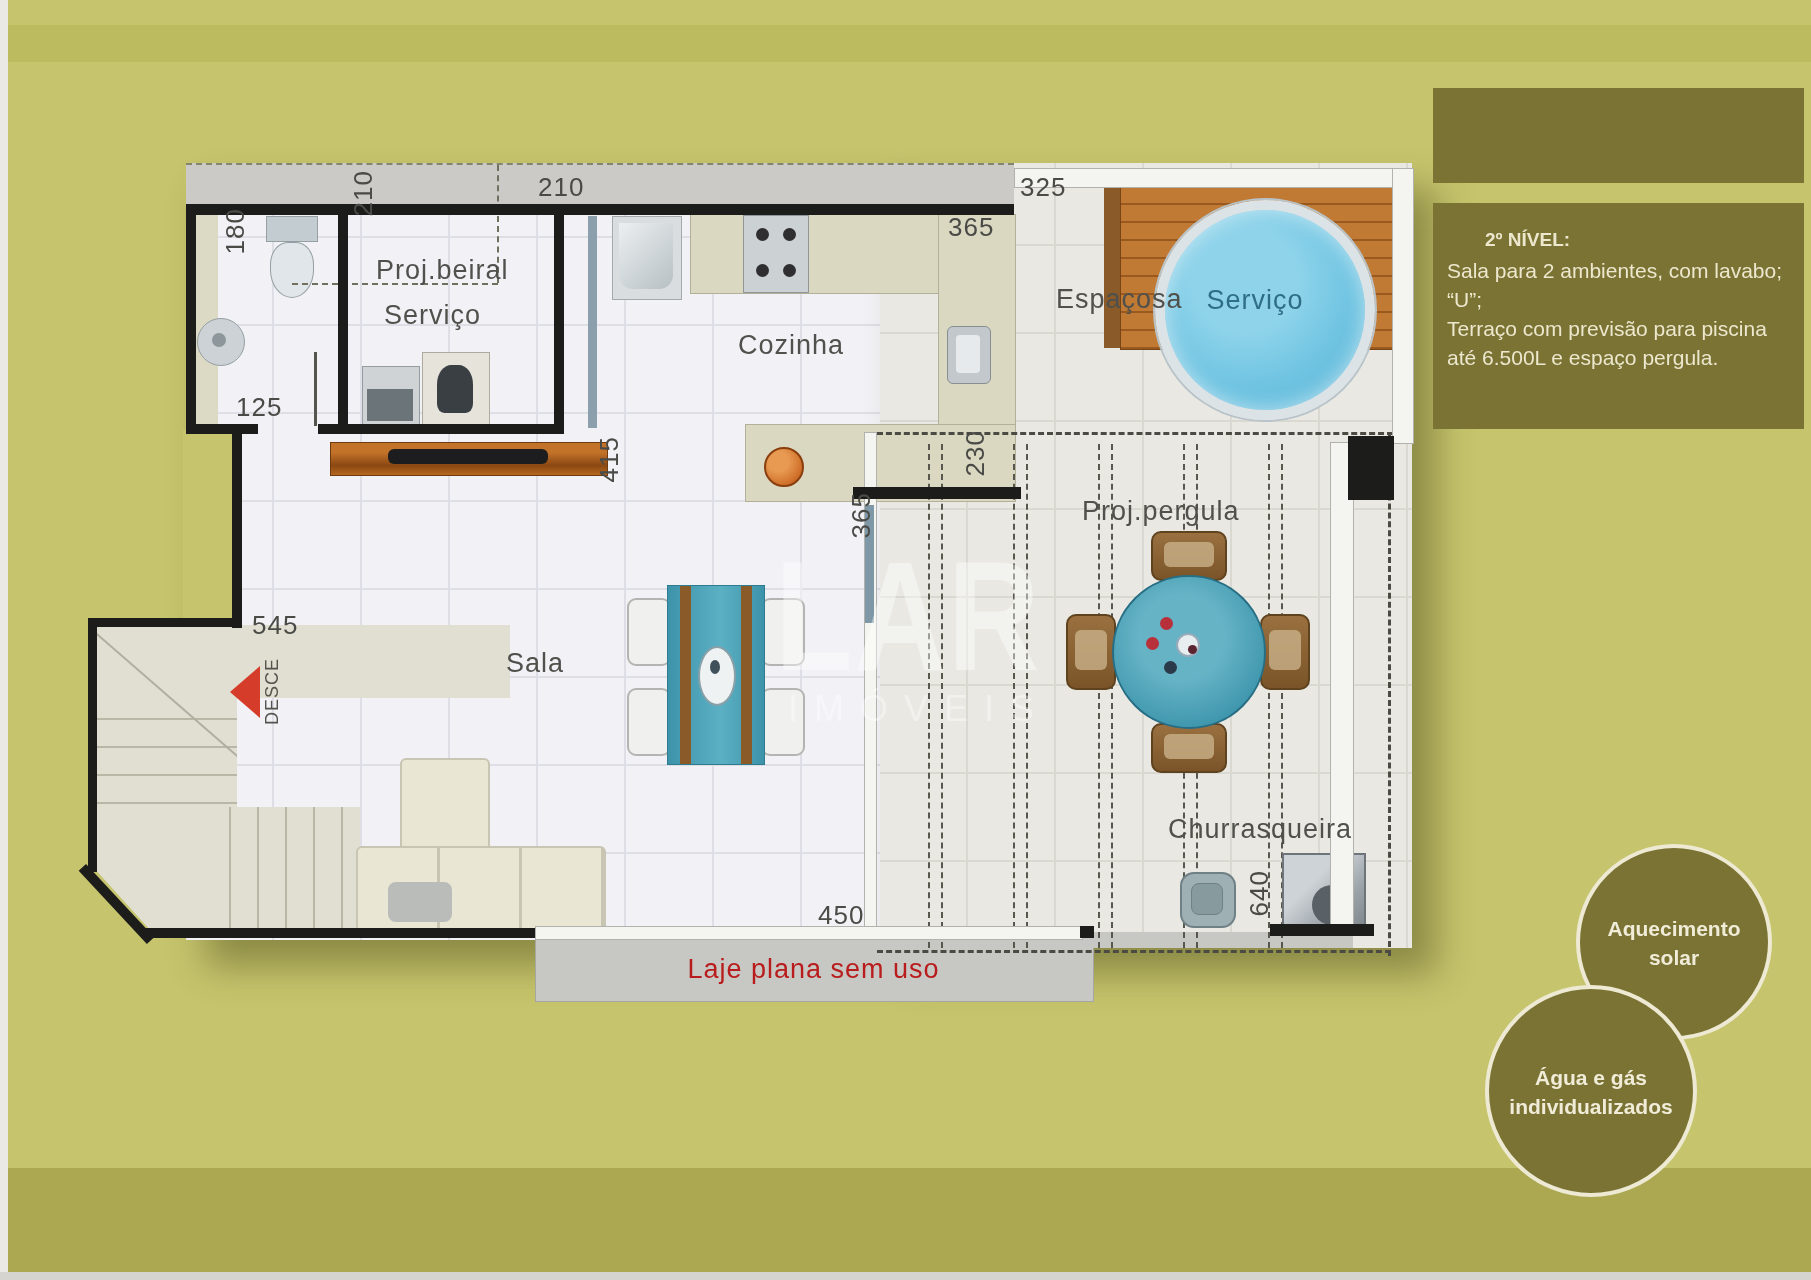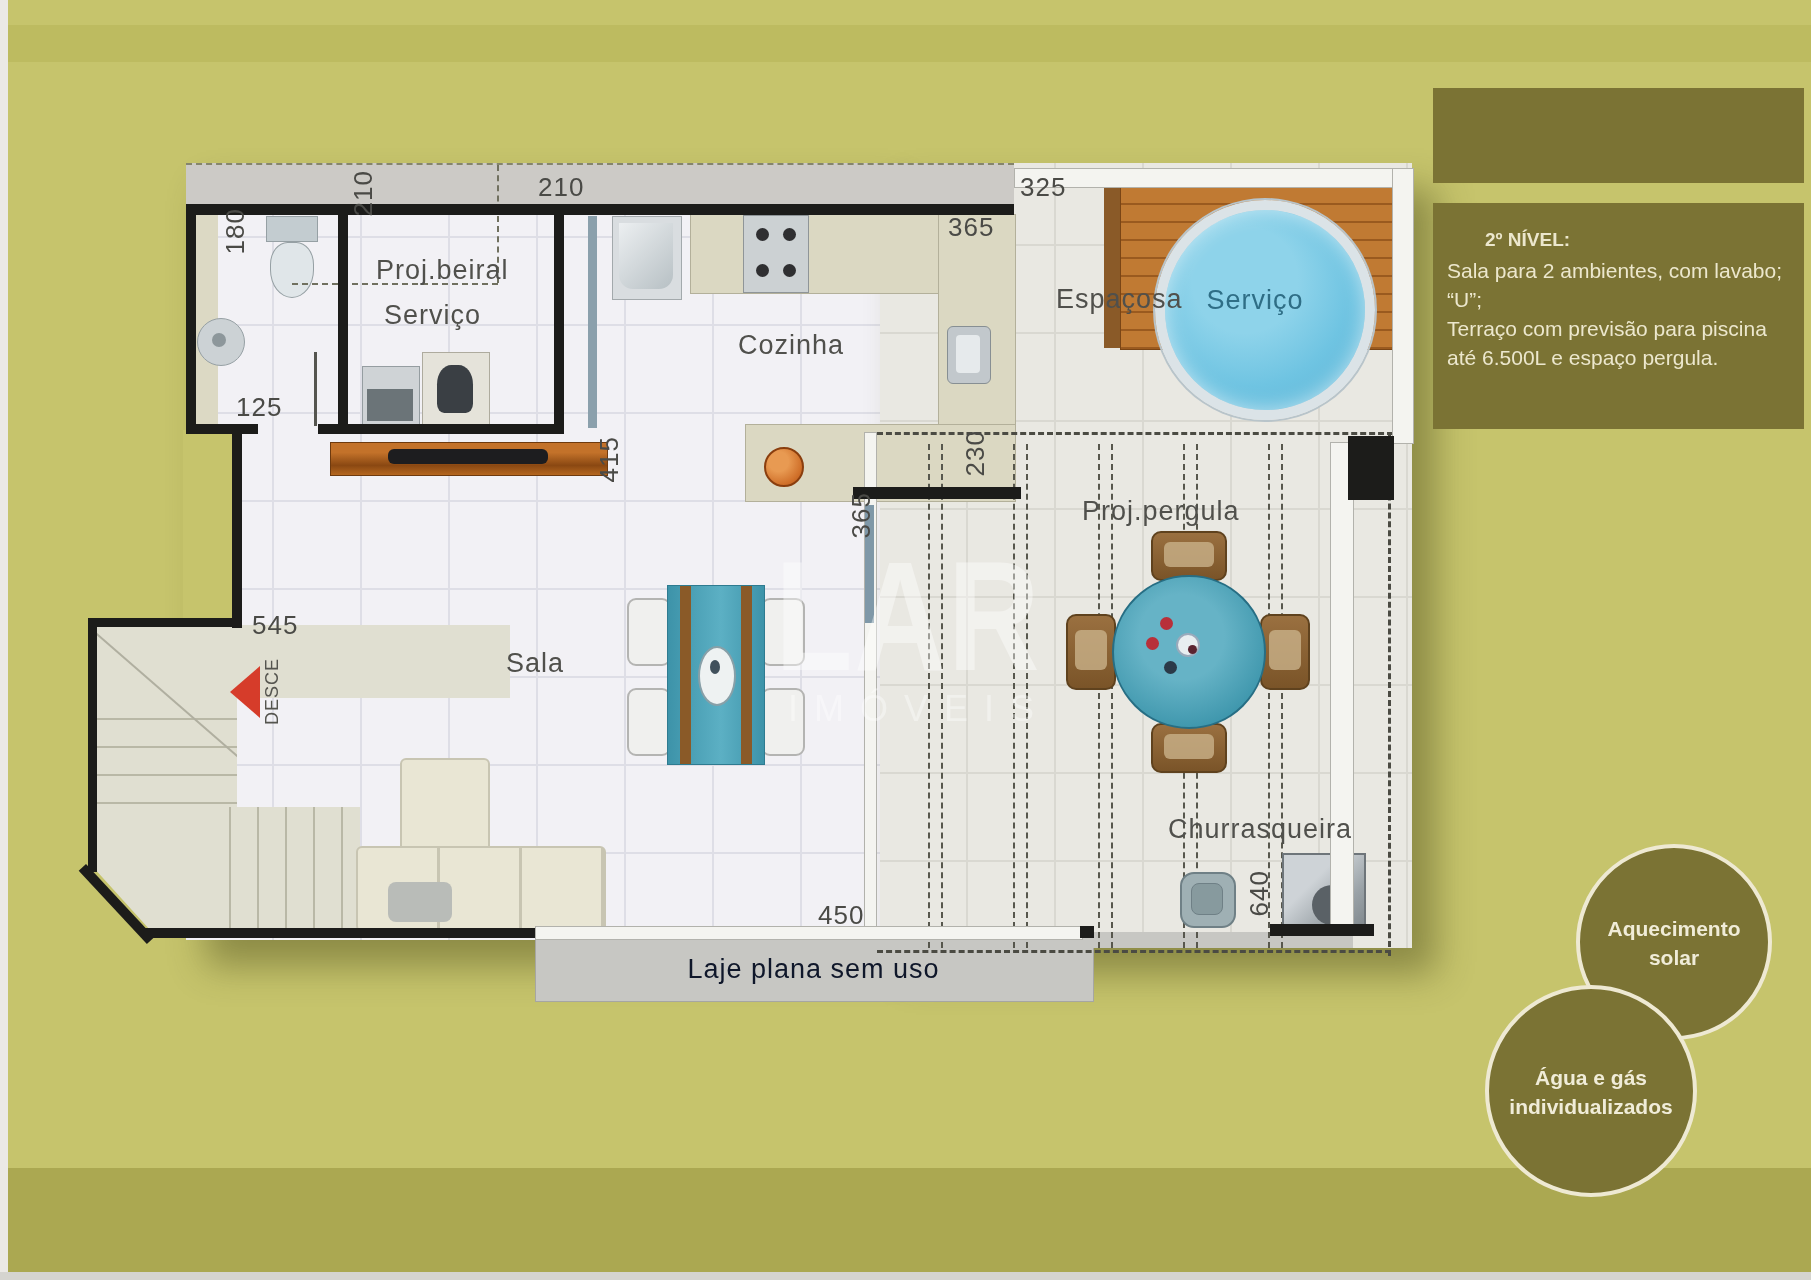--- a/index.html
+++ b/index.html
@@ -214,21 +214,21 @@
   #lbl-servico{left:384px;top:300px;}
   #lbl-cozinha{left:738px;top:330px;}
   #lbl-terraco{left:1056px;top:284px;}
   #lbl-previsao{left:1155px;top:200px;width:200px;height:200px;display:flex;
     align-items:center;justify-content:center;color:#2f6e86;z-index:50;font-size:27px;
     position:absolute;letter-spacing:1px;}
   #lbl-sala{left:506px;top:648px;}
   #lbl-proj-pergula{left:1058px;top:496px;margin-left:24px;}
   #lbl-churrasqueira{left:1168px;top:814px;}
   #lbl-laje{left:535px;top:938px;width:557px;height:62px;display:flex;align-items:center;
-    justify-content:center;position:absolute;font-size:27px;color:#0f172a;z-index:50;
+    justify-content:center;position:absolute;font-size:27px;color:#b91c1c;z-index:50;
     letter-spacing:1px;}
   #lbl-desce{left:262px;top:658px;font-size:18px;color:#55554f;z-index:50;
     position:absolute;letter-spacing:1px;}
   #d180{left:220px;top:208px;} #d125{left:236px;top:392px;}
   #d210v{left:348px;top:170px;} #d210h{left:538px;top:172px;}
   #d325{left:1020px;top:172px;} #d365k{left:948px;top:212px;}
   #d415{left:594px;top:436px;} #d230{left:960px;top:430px;}
   #d365p{left:846px;top:492px;} #d545{left:252px;top:610px;}
   #d450{left:818px;top:900px;} #d640{left:1244px;top:870px;}
 

